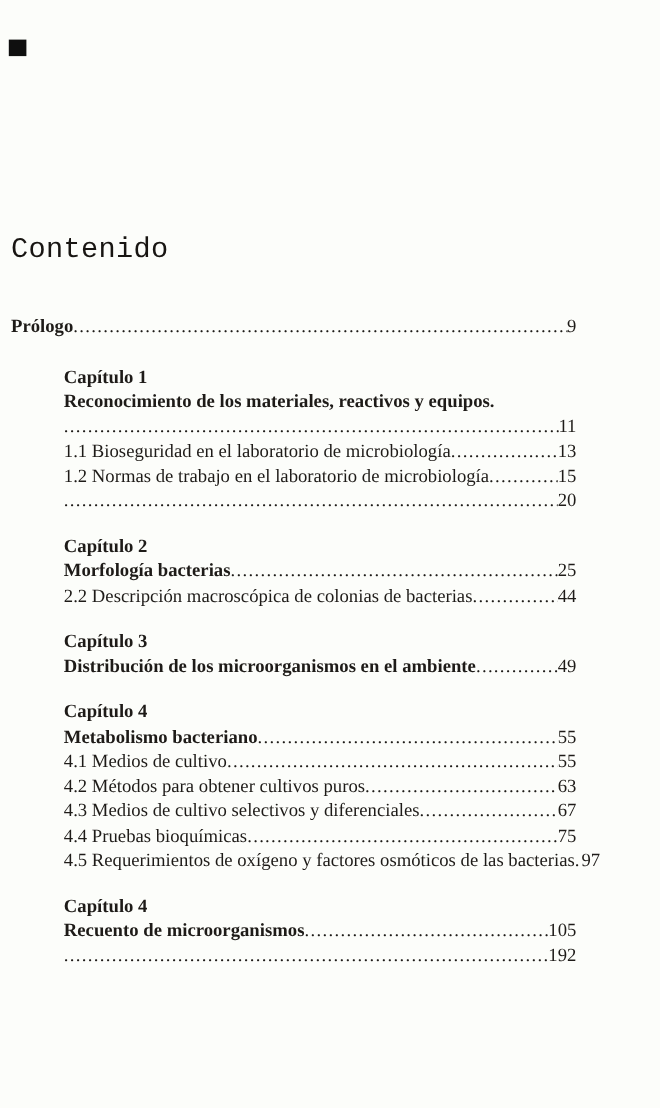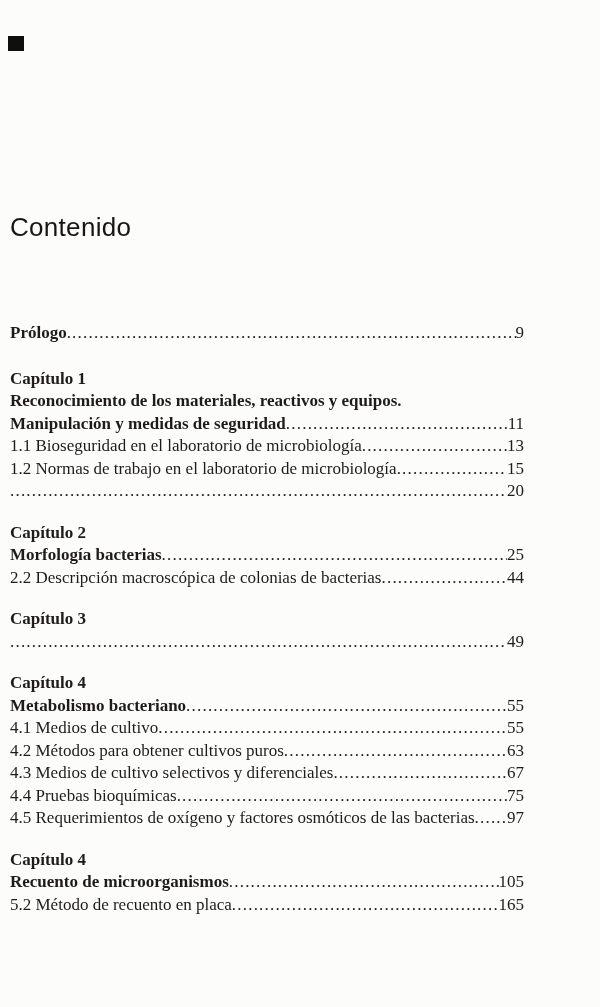--- a/index.html
+++ b/index.html
@@ -12,21 +12,21 @@
     overflow: hidden;
   }
   .scan-mark {
     position: absolute; left: 8px; top: 36px;
     width: 16px; height: 15px;
     background: #0f0f0f;
   }
   .doc { position: absolute; left: 10px; top: 0; width: 514px; }
   .doc-title {
     margin: 212px 0 0 0;
-    font-family: Liberation Sans, sans-serif;
+    font-family: Liberation Mono, monospace;
     font-weight: 400;
     font-size: 26px;
     line-height: 30px;
     letter-spacing: 0.3px;
     color: #181512;
   }
   .toc { margin: 0; }
   .toc-row {
     display: flex;
     align-items: baseline;
@@ -41,22 +41,22 @@
     white-space: nowrap;
     min-width: 6px;
   }
   .dots::after {
     content: "..............................................................................................................................................................................................................";
     font-weight: 400;
     font-size: 17px;
     letter-spacing: 1.2px;
   }
   .pagenum { flex: 0 0 auto; font-weight: 400; }
-  .prologue-row { margin-top: 80px; }
-  .chapter { margin-top: 19px; }
+  .prologue-row { margin-top: 44px; }
+  .chapter { margin-top: 19px; margin-left: 48px; }
   .chapter.first { margin-top: 23px; }
 </style>
 </head>
 <body>
 
 <div class="scan-mark"></div>
 
 <div class="doc">
 
   <h1 class="doc-title">Contenido</h1>
@@ -70,21 +70,20 @@
     </div>
 
     <section class="chapter first">
       <div class="toc-row bold">
         <span class="label">Capítulo 1</span>
       </div>
       <div class="toc-row bold">
         <span class="label">Reconocimiento de los materiales, reactivos y equipos.</span>
       </div>
       <div class="toc-row bold">
-        <span class="label">Manipulación y medidas de seguridad</span>
         <span class="dots"></span>
         <span class="pagenum">11</span>
       </div>
       <div class="toc-row">
         <span class="label">1.1 Bioseguridad en el laboratorio de microbiología</span>
         <span class="dots"></span>
         <span class="pagenum">13</span>
       </div>
       <div class="toc-row">
         <span class="label">1.2 Normas de trabajo en el laboratorio de microbiología</span>
@@ -111,20 +110,21 @@
         <span class="dots"></span>
         <span class="pagenum">44</span>
       </div>
     </section>
 
     <section class="chapter">
       <div class="toc-row bold">
         <span class="label">Capítulo 3</span>
       </div>
       <div class="toc-row bold">
+        <span class="label">Distribución de los microorganismos en el ambiente</span>
         <span class="dots"></span>
         <span class="pagenum">49</span>
       </div>
     </section>
 
     <section class="chapter">
       <div class="toc-row bold">
         <span class="label">Capítulo 4</span>
       </div>
       <div class="toc-row bold">
@@ -162,20 +162,19 @@
     <section class="chapter">
       <div class="toc-row bold">
         <span class="label">Capítulo 4</span>
       </div>
       <div class="toc-row bold">
         <span class="label">Recuento de microorganismos</span>
         <span class="dots"></span>
         <span class="pagenum">105</span>
       </div>
       <div class="toc-row">
-        <span class="label">5.2 Método de recuento en placa</span>
         <span class="dots"></span>
-        <span class="pagenum">165</span>
+        <span class="pagenum">192</span>
       </div>
     </section>
 
   </div>
 </div>
 
 </body></html>

